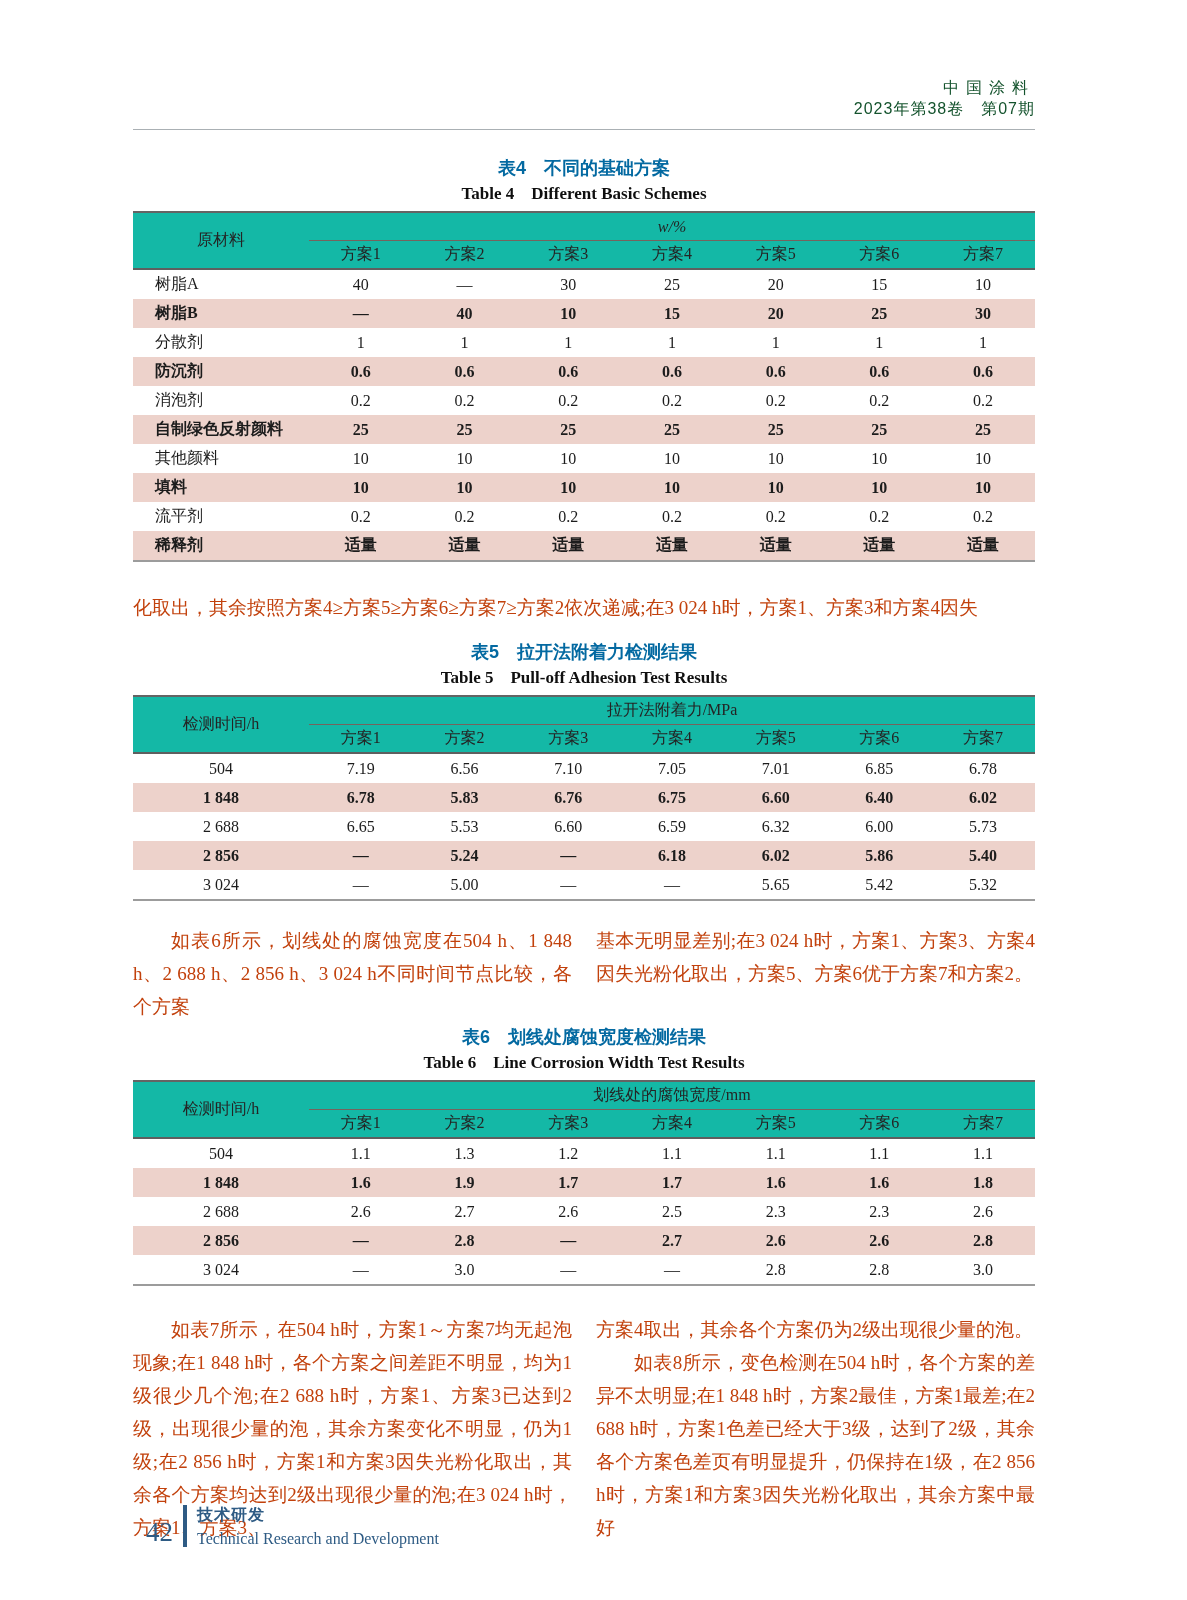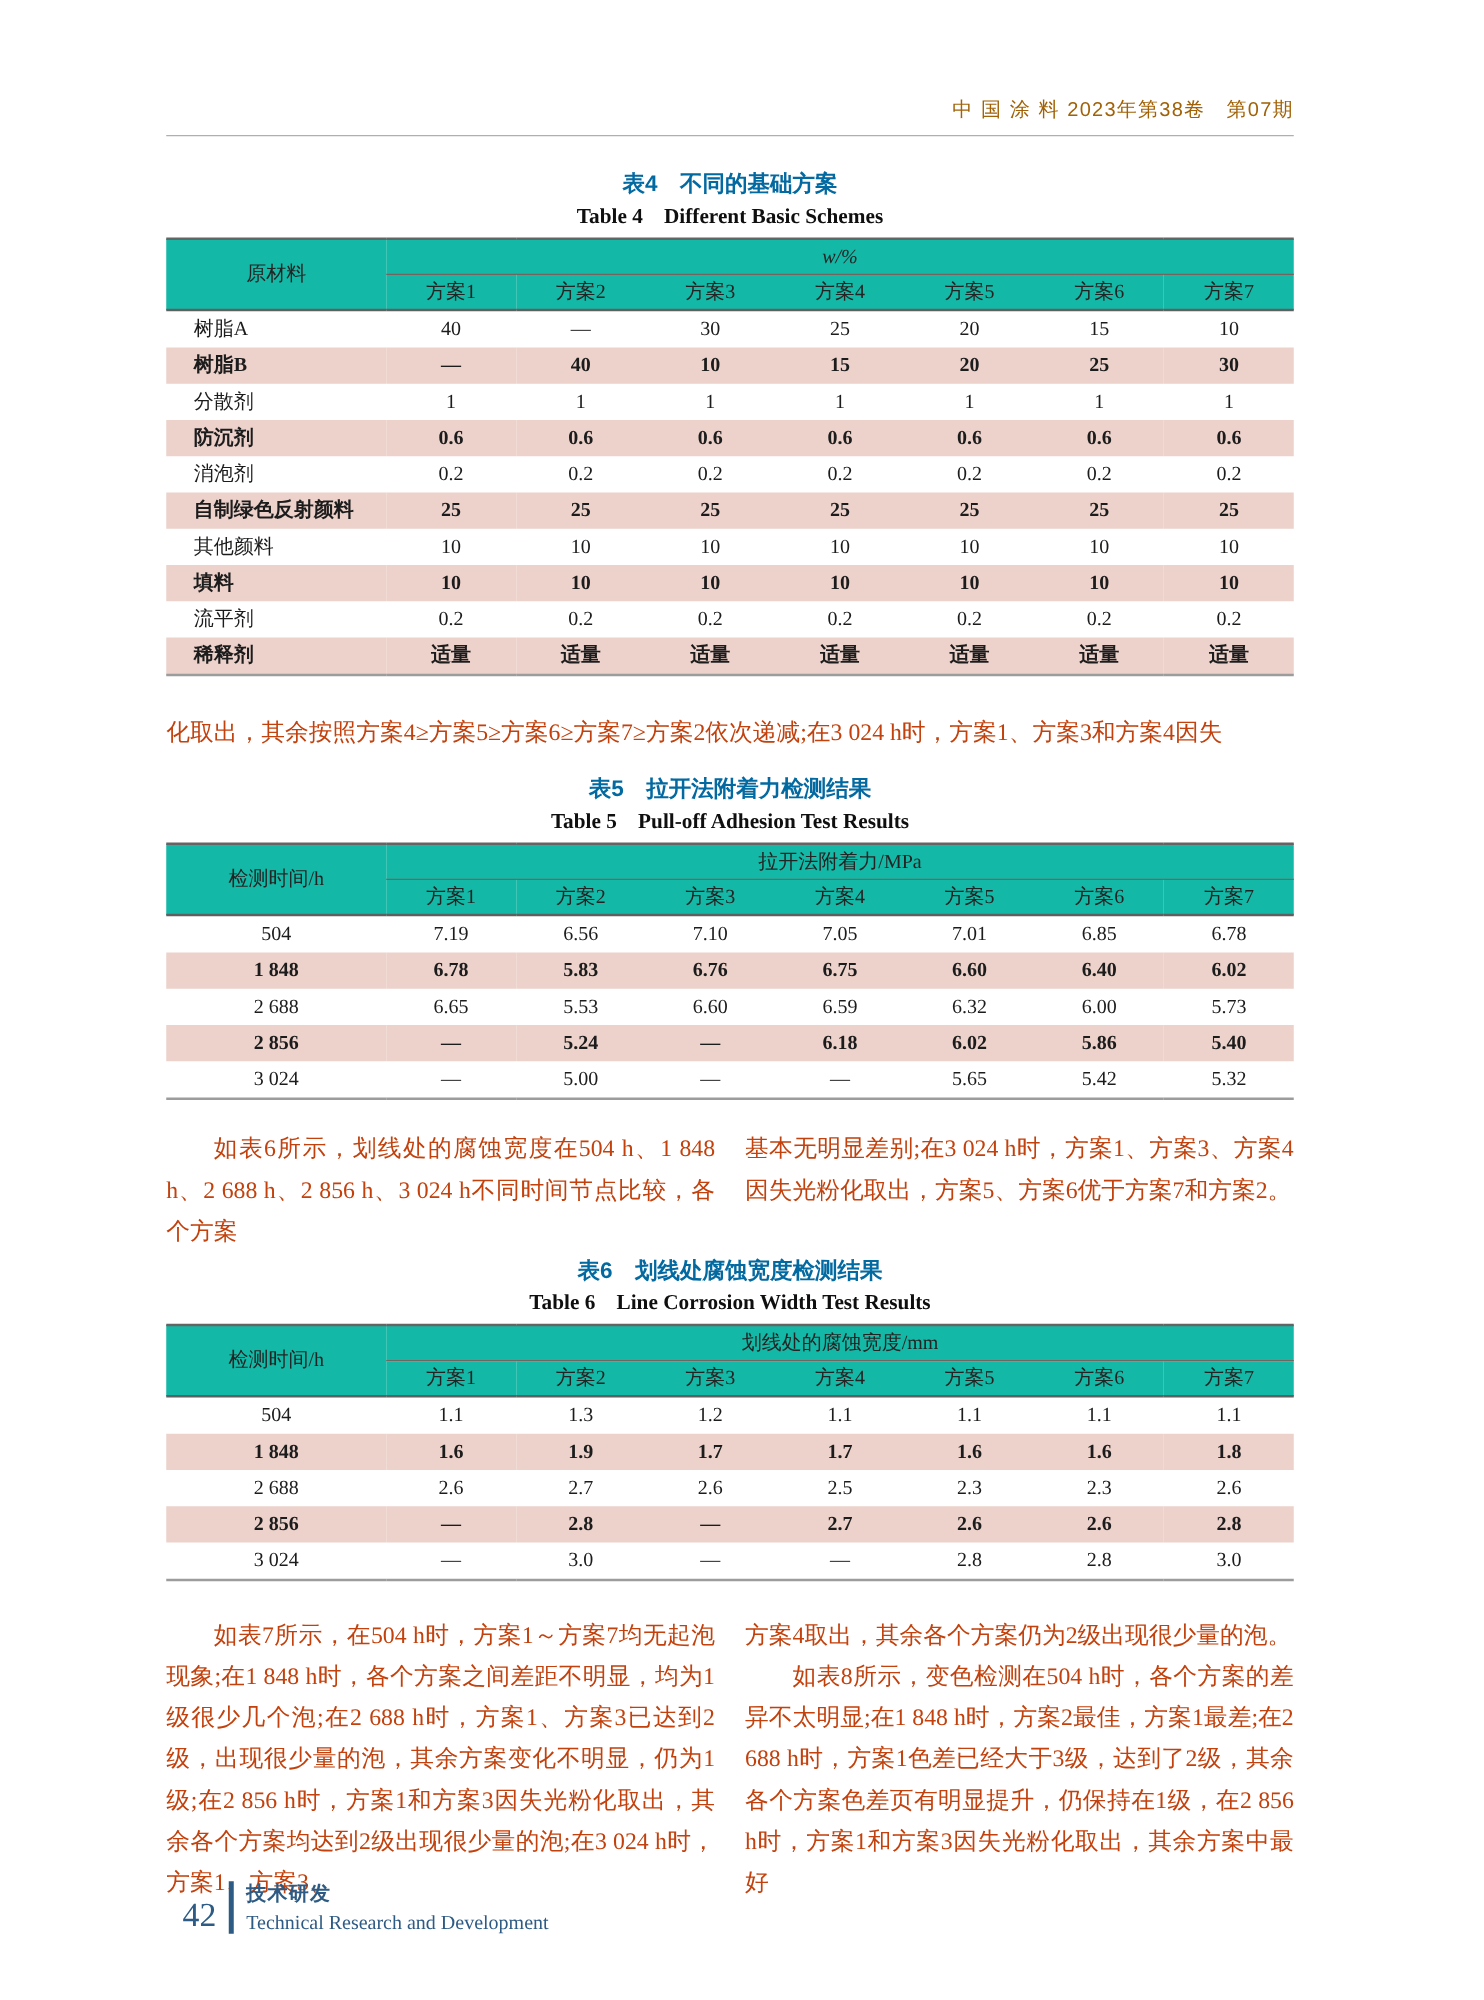--- a/index.html
+++ b/index.html
@@ -5,25 +5,25 @@
   html,body { margin:0; padding:0; background:#ffffff; }
   .page {
     position:relative; width:1187px; height:1600px; margin:0 auto;
     background:#ffffff; overflow:hidden;
     font-family:"Liberation Serif","DejaVu Serif",serif; color:#1d1d1d;
   }
   .content { width:902px; margin-left:133px; }
 
   
   .hdr {
-    display:flex; justify-content:flex-end; align-items:flex-end;
+    display:flex; justify-content:center; align-items:flex-end;
     padding-top:78px; padding-bottom:9px;
     border-bottom:1px solid #aab0b4;
     font-family:"Liberation Sans","DejaVu Sans",sans-serif;
-    font-size:16px; color:#a16207;
+    font-size:16px; color:#14532d;flex-direction:column;
   }
   .journal { letter-spacing:7px; }
   .issue   { letter-spacing:1px; }
 
   
   .cap { text-align:center; }
   .cap .cn {
     margin:0; font-family:"Liberation Sans","DejaVu Sans",sans-serif;
     font-weight:bold; font-size:18px; line-height:26px; color:#0369a1;
   }

